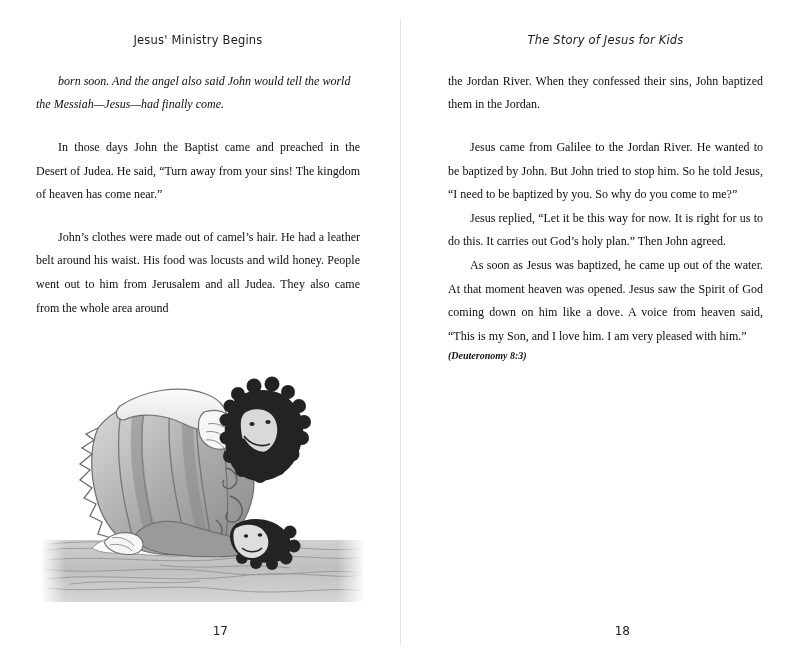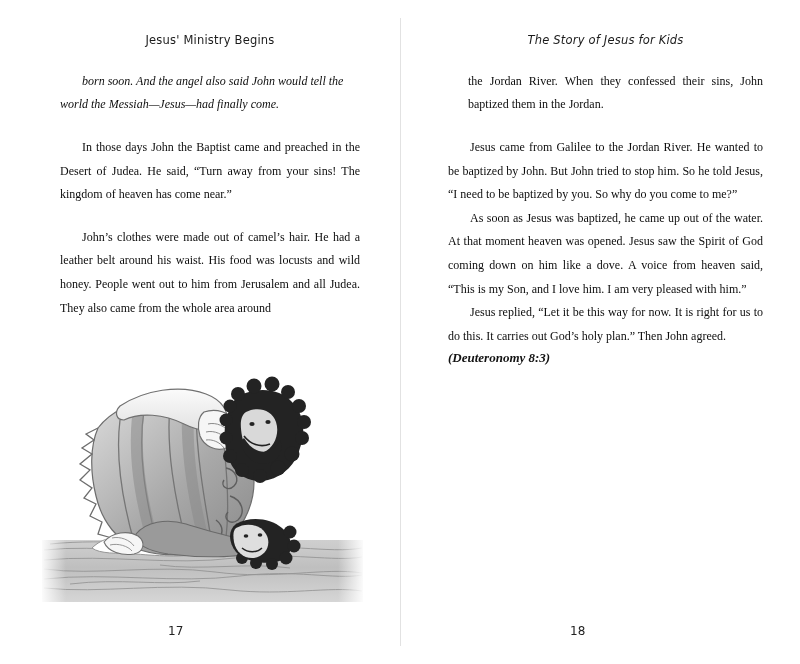--- a/index.html
+++ b/index.html
@@ -27,21 +27,21 @@
     width: 1px;
     height: 628px;
     background: #e2e2e2;
   }
   .page {
     position: absolute;
     top: 0;
     height: 664px;
     box-sizing: border-box;
   }
-  .page-left  { left: 0px;   width: 400px; padding: 34px 40px 0 60px; }
+  .page-left  { left: 0px;   width: 400px; padding: 34px 40px 0 36px; }
   .page-right { left: 400px; width: 400px; padding: 34px 37px 0 48px; }
 
   .running-head {
     font-family: "DejaVu Sans", "Liberation Sans", sans-serif;
     font-size: 11.5px;
     text-align: center;
     color: #1b1b1b;
     letter-spacing: 0.2px;
     margin: 0 0 22px 0;
     line-height: 1.2;
@@ -51,43 +51,43 @@
   p.body {
     margin: 0 0 0 0;
     font-size: 12px;
     line-height: 23.6px;
     text-align: justify;
     text-indent: 22px;
     hyphens: none;
     -webkit-hyphens: none;
     color: #0d0d0d;
   }
-  p.body.noindent { text-indent: 0; margin-left: 20px; }
+  p.body.noindent { text-indent: 0; }
   p.body.italic {
     font-style: italic;
     text-align: left;
   }
   p.gap { margin-top: 19px; }
   p.tight { margin-top: 0; }
 
   .citation {
-    font-size: 13px;
+    font-size: 10px;
     font-style: italic;
     font-weight: bold;
     text-align: left;
     margin: 2px 0 0 0;
     color: #121212;
   }
 
   .folio {
     position: absolute;
     font-family: "DejaVu Sans", "Liberation Sans", sans-serif;
     font-size: 12px;
     color: #222222;
-    text-align: left;
+    text-align: right;
     width: 60px;
   }
   .folio-left  { left: 168px; top: 624px; }
   .folio-right { left: 570px; top: 624px; }
 
   .illustration {
     position: absolute;
     left: 40px;
     top: 372px;
     width: 325px;
@@ -275,23 +275,23 @@
 
   <div class="folio folio-left">17</div>
 
   <div class="page page-right">
     <div class="running-head italic">The Story of Jesus for Kids</div>
 
     <p class="body noindent">the Jordan River. When they confessed their sins, John baptized them in the Jordan.</p>
 
     <p class="body gap">Jesus came from Galilee to the Jordan River. He wanted to be baptized by John. But John tried to stop him. So he told Jesus, “I need to be baptized by you. So why do you come to me?”</p>
 
+    <p class="body tight">Jesus replied, “Let it be this way for now. It is right for us to do this. It carries out God’s holy plan.” Then John agreed.</p>
+
     <p class="body tight">As soon as Jesus was baptized, he came up out of the water. At that moment heaven was opened. Jesus saw the Spirit of God coming down on him like a dove. A voice from heaven said, “This is my Son, and I love him. I am very pleased with him.”</p>
-
-    <p class="body tight">Jesus replied, “Let it be this way for now. It is right for us to do this. It carries out God’s holy plan.” Then John agreed.</p>
 
 
 
     <p class="citation">(Deuteronomy 8:3)</p>
   </div>
 
   <div class="folio folio-right">18</div>
 
 </div>
 

